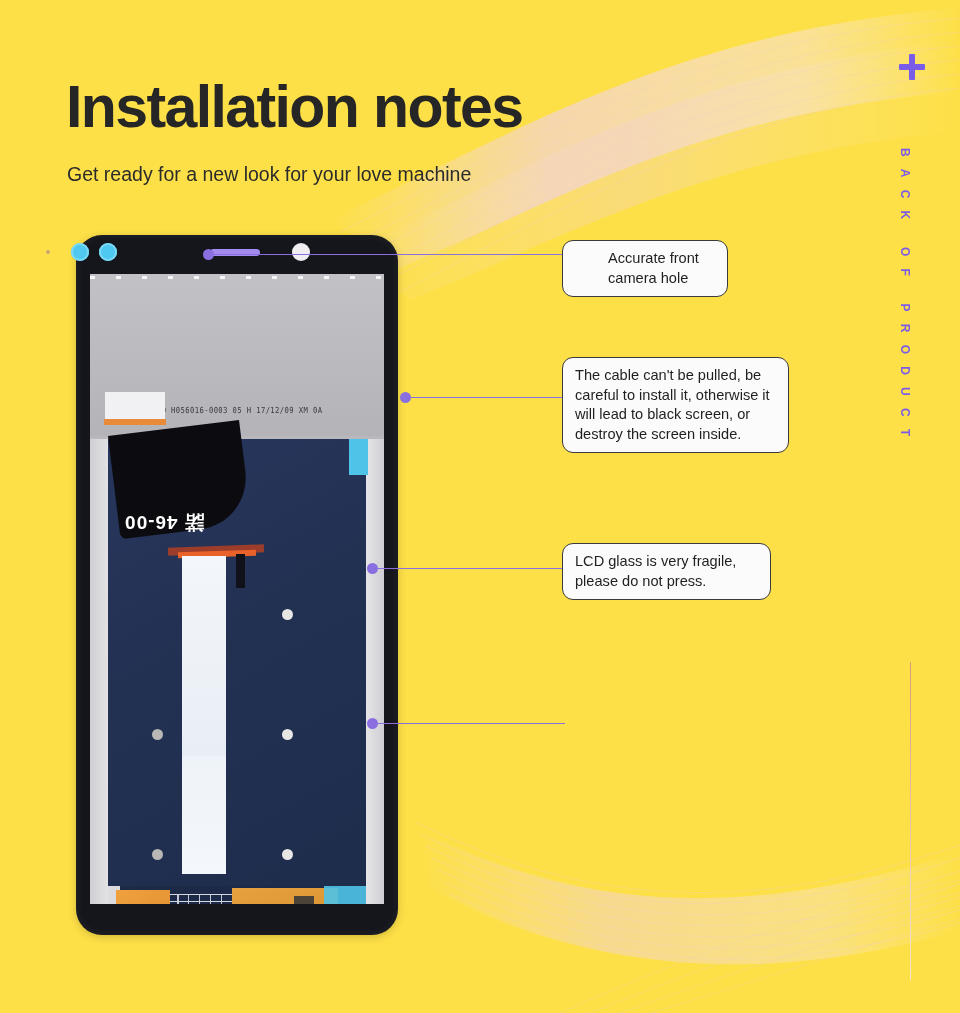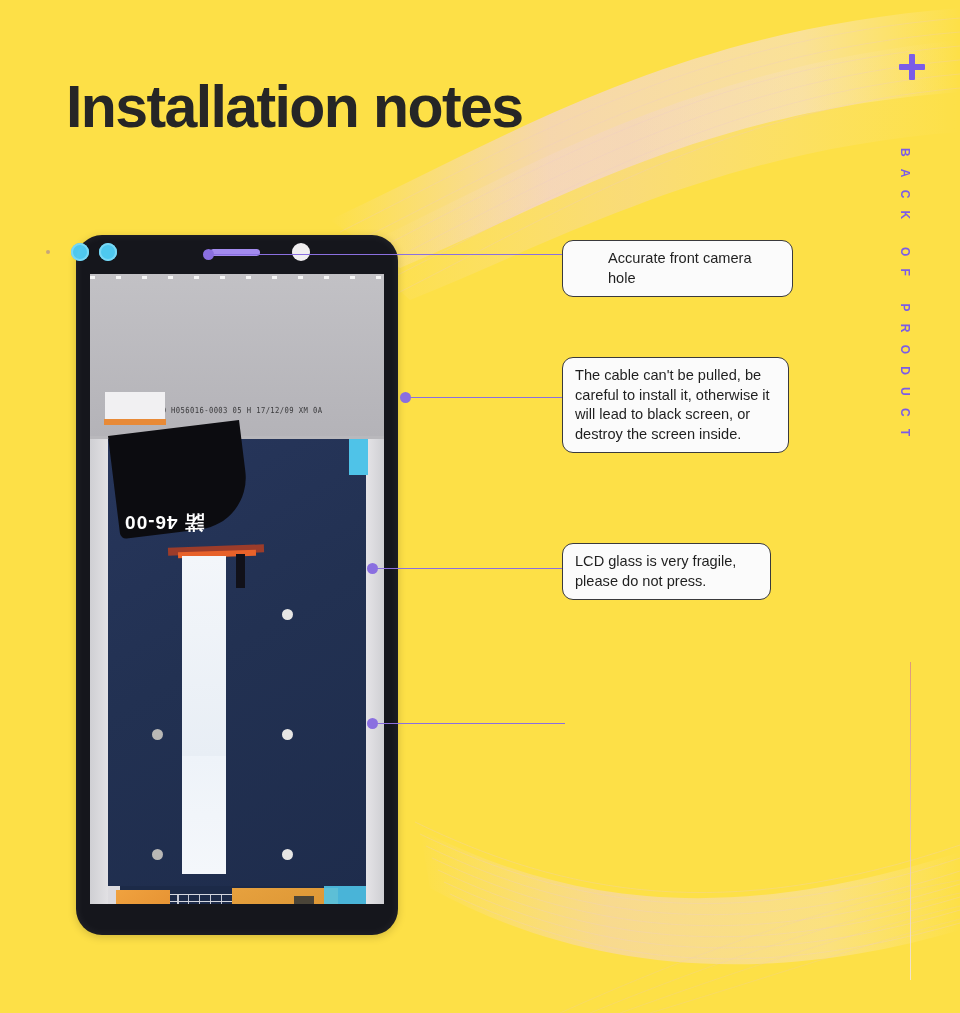--- a/index.html
+++ b/index.html
@@ -377,20 +377,21 @@
       <path d="M560,1013 C700,950 830,905 960,880"></path>
       <path d="M590,1013 C720,960 845,918 960,893"></path>
       <path d="M620,1013 C740,970 860,930 960,906"></path>
       <path d="M650,1013 C760,980 872,942 960,919"></path>
     </g>
   </svg>
 
   <div class="vrule"></div>
 
   <div class="title">Installation notes</div>
+  <div class="subtitle">Get ready for a new look for your love machine</div>
 
   <div class="rail-plus"></div>
   <div class="rail-text">BACK OF PRODUCT</div>
 
   <div class="phone">
     <div class="phone-inner-shadow"></div>
   </div>
 
   <div class="sensor-dot"></div>
   <div class="cyan-circ c1"></div>
@@ -444,21 +445,21 @@
 
   <div class="lead-dot" style="left:400px; top:392px;"></div>
   <div class="lead" style="left:406px; top:396.5px; width:157px;"></div>
 
   <div class="lead-dot" style="left:367px; top:563px;"></div>
   <div class="lead" style="left:373px; top:567.5px; width:191px;"></div>
 
   <div class="lead-dot" style="left:367px; top:718px;"></div>
   <div class="lead" style="left:373px; top:722.5px; width:192px;"></div>
 
-  <div class="callout" style="left:562px; top:240px; width:231px;padding-left:45px;">
+  <div class="callout" style="left:562px; top:240px; width:166px;padding-left:45px;">
     <span>Accurate front camera hole</span>
   </div>
 
   <div class="callout" style="left:562px; top:357px; width:227px;">
     <span>The cable can't be pulled, be careful to install it, otherwise it will lead to black screen, or destroy the screen inside.</span>
   </div>
 
   <div class="callout" style="left:562px; top:543px; width:209px;">
     <span>LCD glass is very fragile, please do not press.</span>
   </div>

